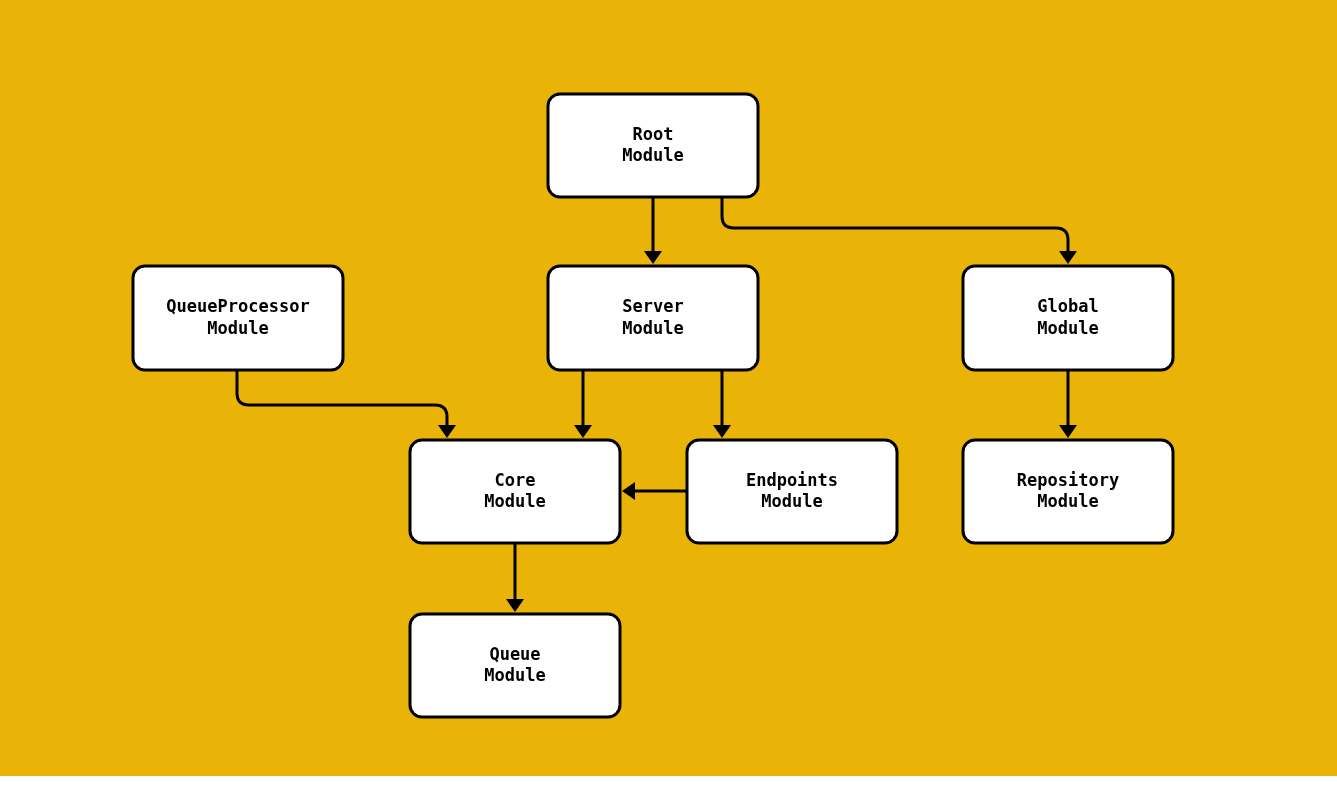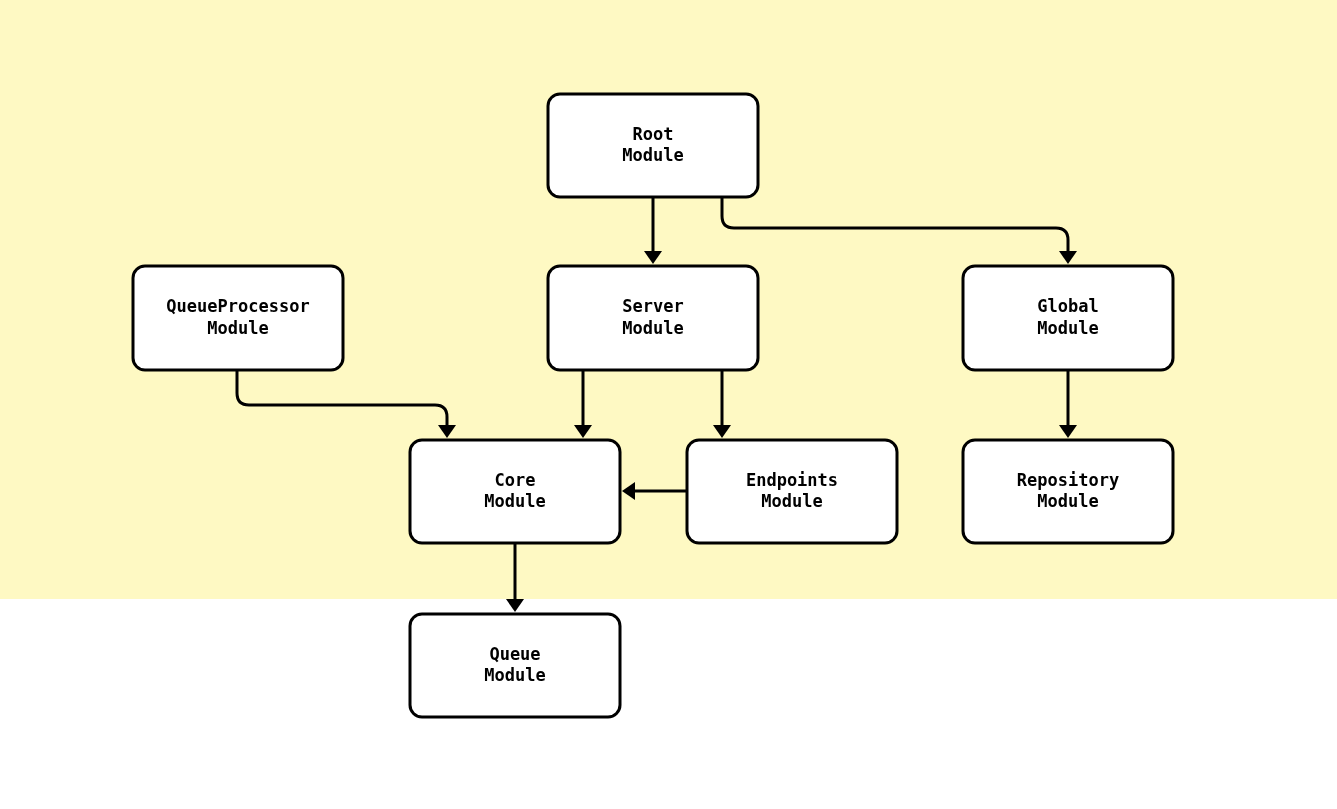--- a/index.html
+++ b/index.html
@@ -10,22 +10,22 @@
   }
   body {
     width: 1337px;
     height: 809px;
     overflow: hidden;
     font-family: "DejaVu Sans Mono", "Liberation Mono", monospace;
   }
   #diagram-root {
     position: relative;
     width: 1337px;
-    height: 599px;
-    background: #fef9c3;
+    height: 776px;
+    background: #eab308;
   }
   svg#diagram-svg {
     display: block;
     width: 1337px;
     height: 809px;
   }
   .node-box {
     fill: #ffffff;
     stroke: #000000;
     stroke-width: 3;

